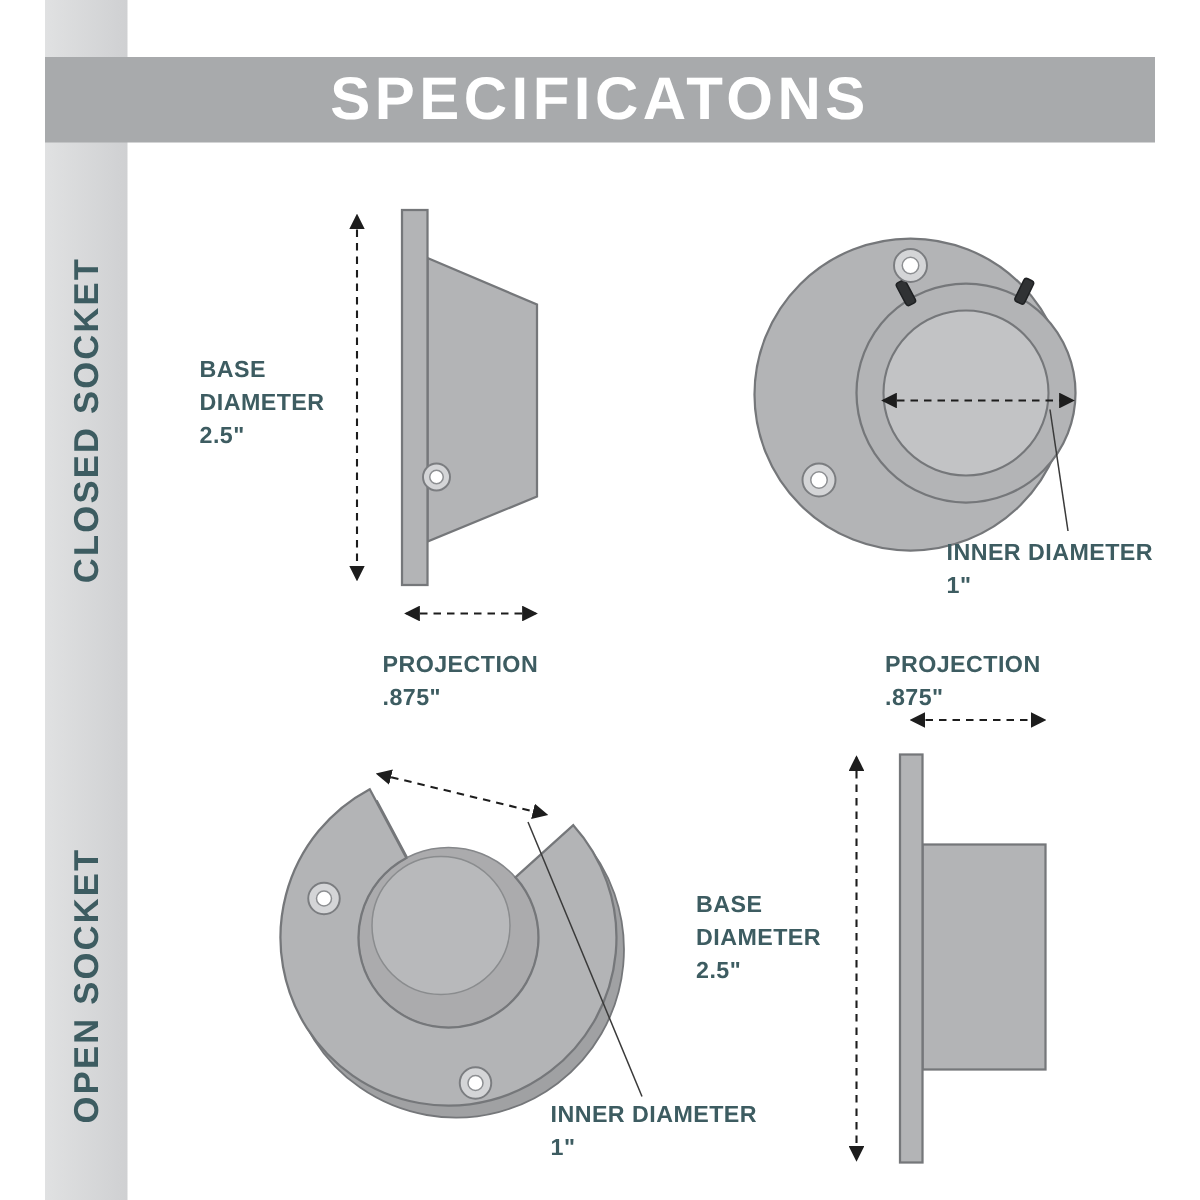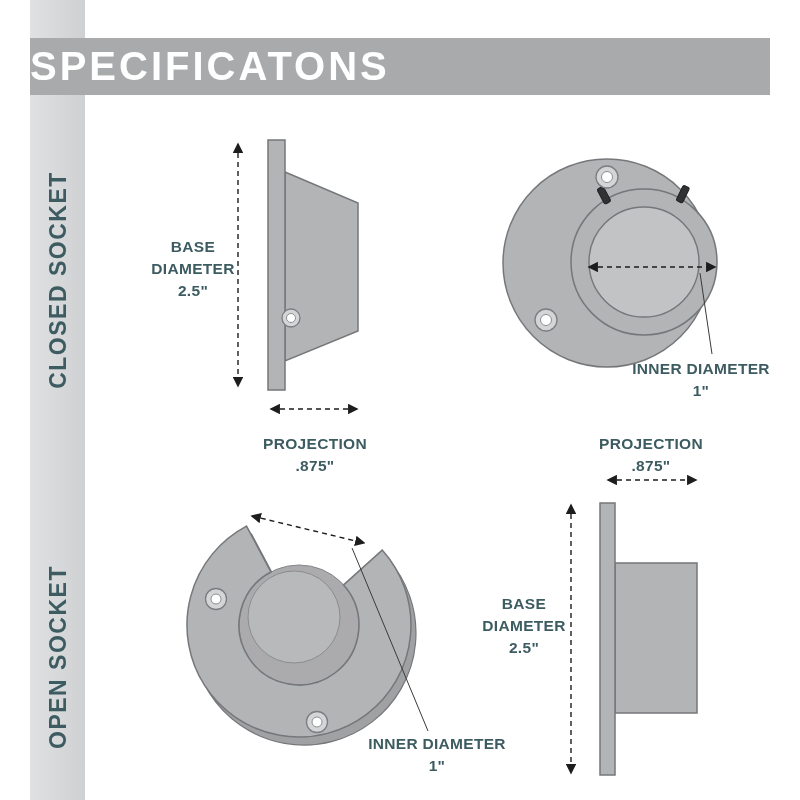--- a/index.html
+++ b/index.html
@@ -3,31 +3,31 @@
 <meta charset="utf-8">
 <style>
   * { margin:0; padding:0; box-sizing:border-box; }
   html,body { background:#fff; width:800px; height:800px; font-family:"Liberation Sans", sans-serif; }
   .page { position:relative; width:800px; height:800px; background:#fff; overflow:hidden; }
 
   .side-strip { position:absolute; left:30px; top:0; width:55px; height:800px;
     background:linear-gradient(90deg, var(--strip_bg_light,#e0e1e2), var(--strip_bg,#d0d1d3)); }
 
   .banner { position:absolute; left:30px; top:38px; width:740px; height:57px;
-    background:var(--banner_bg,#a8aaac); display:flex; align-items:center; justify-content:flex-start; }
+    background:var(--banner_bg,#a8aaac); display:flex; align-items:center; justify-content:center; }
   .banner-title { color:var(--banner_text,#fff); font-size:40px; font-weight:bold; letter-spacing:3px; }
 
   .rot-label { position:absolute; transform:translate(-50%,-50%) rotate(-90deg);
     white-space:nowrap; color:var(--teal,#3d5c61); font-weight:bold; font-size:23px; letter-spacing:1.5px; }
   .rot-closed { left:58px; top:280px; }
   .rot-open   { left:58px; top:657px; }
 
   .art { position:absolute; left:0; top:0; }
 
-  .dim-label { position:absolute; text-align:center; color:var(--teal,#3d5c61);
+  .dim-label { position:absolute; text-align:left; color:var(--teal,#3d5c61);
     font-weight:bold; font-size:15.5px; line-height:22px; letter-spacing:0.3px; }
 
   svg .shape       { fill:var(--shape_fill,#b3b4b6); stroke:var(--shape_stroke,#75777a); stroke-width:1.5; }
   svg .shape-dark  { fill:var(--shape_fill_dark,#a2a3a5); stroke:var(--shape_stroke,#75777a); stroke-width:1.2; }
   svg .inner       { fill:var(--shape_inner,#c2c3c5); stroke:var(--shape_stroke,#75777a); stroke-width:1.4; }
   svg .recess      { fill:#ababad; stroke:#85878a; stroke-width:1; }
   svg .recess-floor{ fill:#b8b9bb; stroke:#8a8c8e; stroke-width:1; }
   svg .hole-outer  { fill:var(--hole_fill,#d4d5d7); stroke:#7b7d80; stroke-width:1.3; }
   svg .hole-inner  { fill:#ffffff; stroke:#8d8f92; stroke-width:1; }
   svg .screw       { fill:#303234; stroke:#1f2123; stroke-width:1; }

